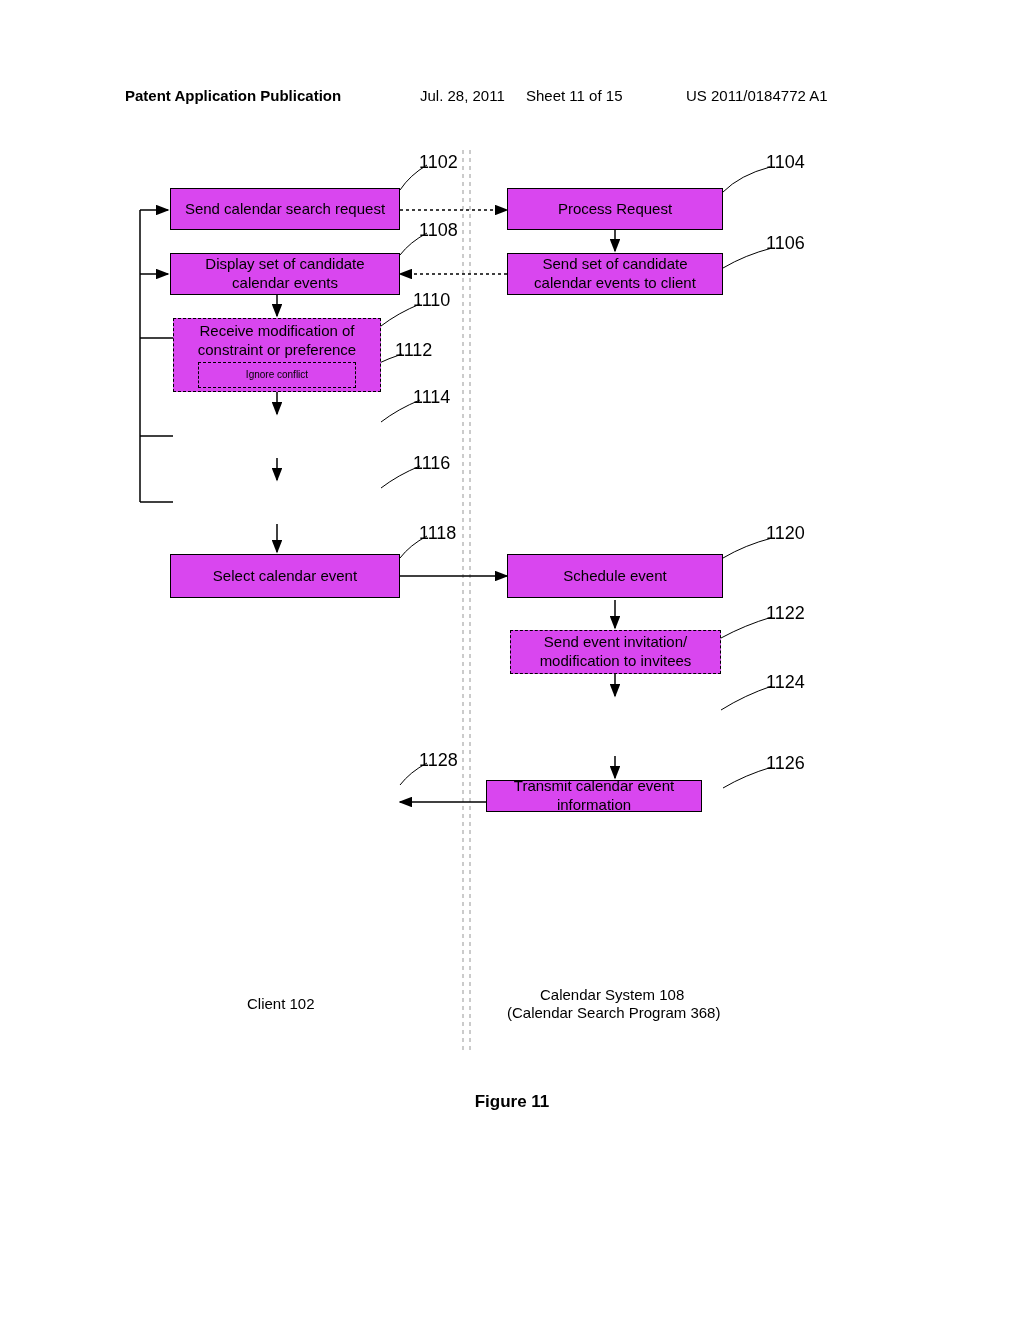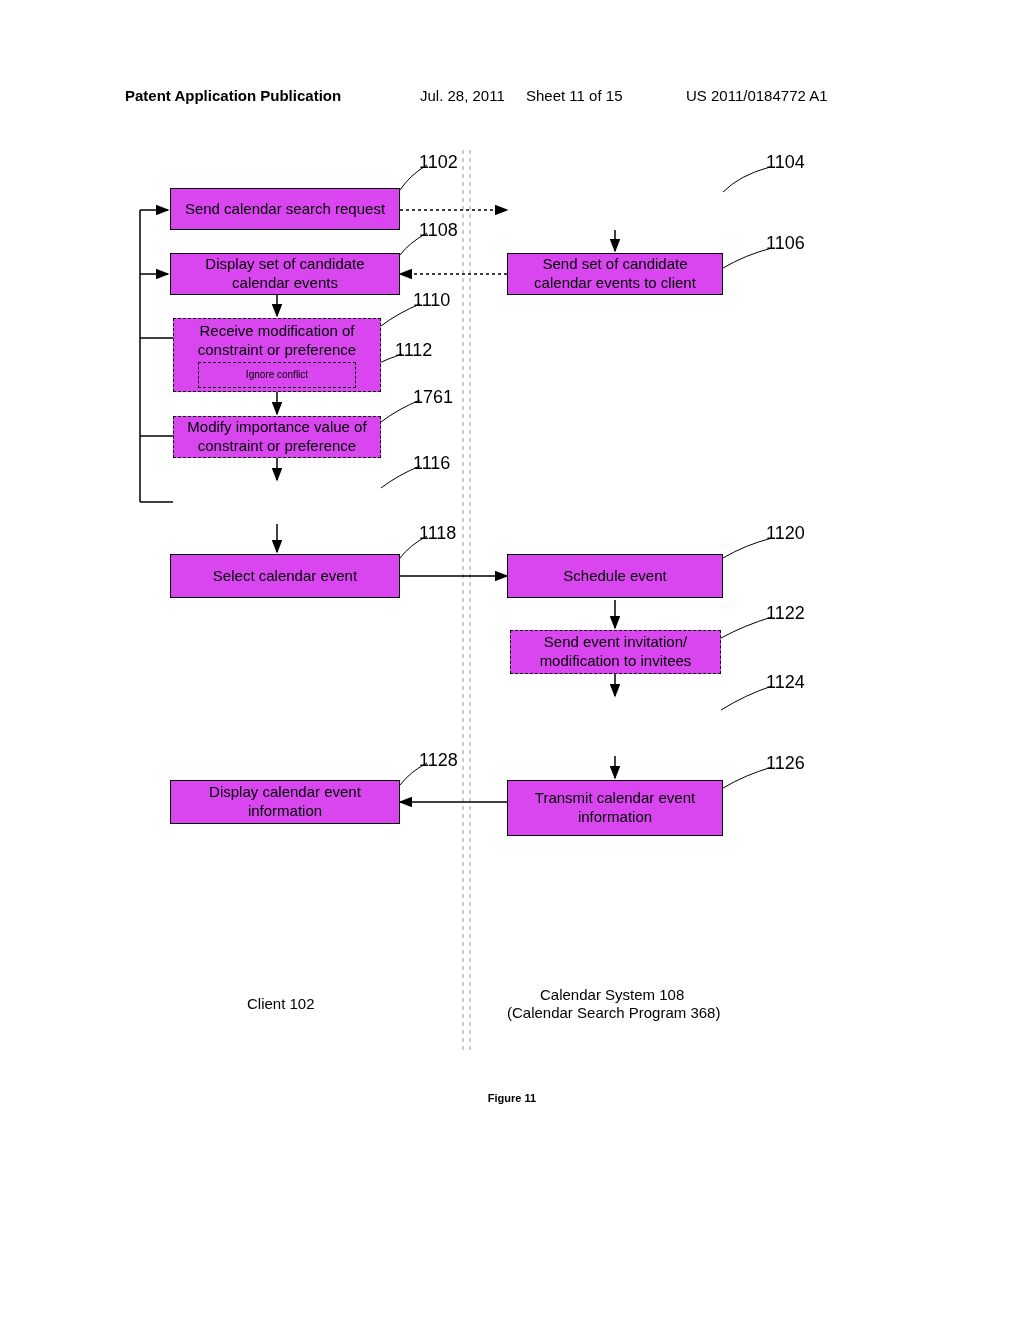--- a/index.html
+++ b/index.html
@@ -59,21 +59,21 @@
     font-size: 18px;
     text-align: center;
   }
   .column-label {
     position: absolute;
     font-size: 15px;
     text-align: center;
   }
   .figure-label {
     position: absolute;
-    font-size: 11px;
+    font-size: 17px;
     font-weight: bold;
     text-align: center;
     width: 100%;
   }
   svg.overlay {
     position: absolute;
     top: 0; left: 0;
     width: 1024px;
     height: 1060px;
     pointer-events: none;
@@ -163,36 +163,35 @@
 
     <path d="M400 665 Q410 652 427 643" stroke="#000" stroke-width="1" fill="none"></path>
   </svg>
 
   <div class="box" style="left:170px; top:68px;  width:230px; height:42px;">Send calendar search request</div>
   <div class="box" style="left:170px; top:133px; width:230px; height:42px;">Display set of candidate calendar events</div>
   <div class="box dashed" style="left:173px; top:198px; width:208px; height:74px;">
     <span style="display:block; margin-bottom:28px;">Receive modification of constraint or preference</span>
   </div>
   <div class="box dashed" style="left:198px; top:242px; width:158px; height:26px; font-size:10px;">Ignore conflict</div>
-  <div class="box dashed" style="left:173px; top:296px; width:208px; height:42px;">Modify importance value of constraint or preference</div>
   <div class="box" style="left:170px; top:434px; width:230px; height:44px;">Select calendar event</div>
-  <div class="box" style="left:170px; top:660px; width:230px; height:44px;">Display calendar event information</div>
-
+
+  <div class="box" style="left:507px; top:68px;  width:216px; height:42px;">Process Request</div>
   <div class="box" style="left:507px; top:133px; width:216px; height:42px;">Send set of candidate calendar events to client</div>
   <div class="box" style="left:507px; top:434px; width:216px; height:44px;">Schedule event</div>
   <div class="box dashed" style="left:510px; top:510px; width:211px; height:44px;">Send event invitation/ modification to invitees</div>
-  <div class="box" style="left:507px; top:660px; width:216px; height:56px;">Transmit calendar event information</div>
+  <div class="box" style="left:486px; top:660px; width:216px; height:32px;">Transmit calendar event information</div>
 
   <div class="ref-label" style="left:419px; top:32px;">1102</div>
   <div class="ref-label" style="left:766px; top:32px;">1104</div>
   <div class="ref-label" style="left:766px; top:113px;">1106</div>
   <div class="ref-label" style="left:419px; top:100px;">1108</div>
   <div class="ref-label" style="left:413px; top:170px;">1110</div>
   <div class="ref-label" style="left:395px; top:220px;">1112</div>
-  <div class="ref-label" style="left:413px; top:267px;">1761</div>
+  <div class="ref-label" style="left:413px; top:267px;">1114</div>
   <div class="ref-label" style="left:413px; top:333px;">1116</div>
   <div class="ref-label" style="left:419px; top:403px;">1118</div>
   <div class="ref-label" style="left:766px; top:403px;">1120</div>
   <div class="ref-label" style="left:766px; top:483px;">1122</div>
   <div class="ref-label" style="left:766px; top:552px;">1124</div>
   <div class="ref-label" style="left:766px; top:633px;">1126</div>
   <div class="ref-label" style="left:419px; top:630px;">1128</div>
 
   <div class="column-label" style="left:247px; top:875px;">Client 102</div>
   <div class="column-label" style="left:540px; top:866px;">Calendar System 108</div>

